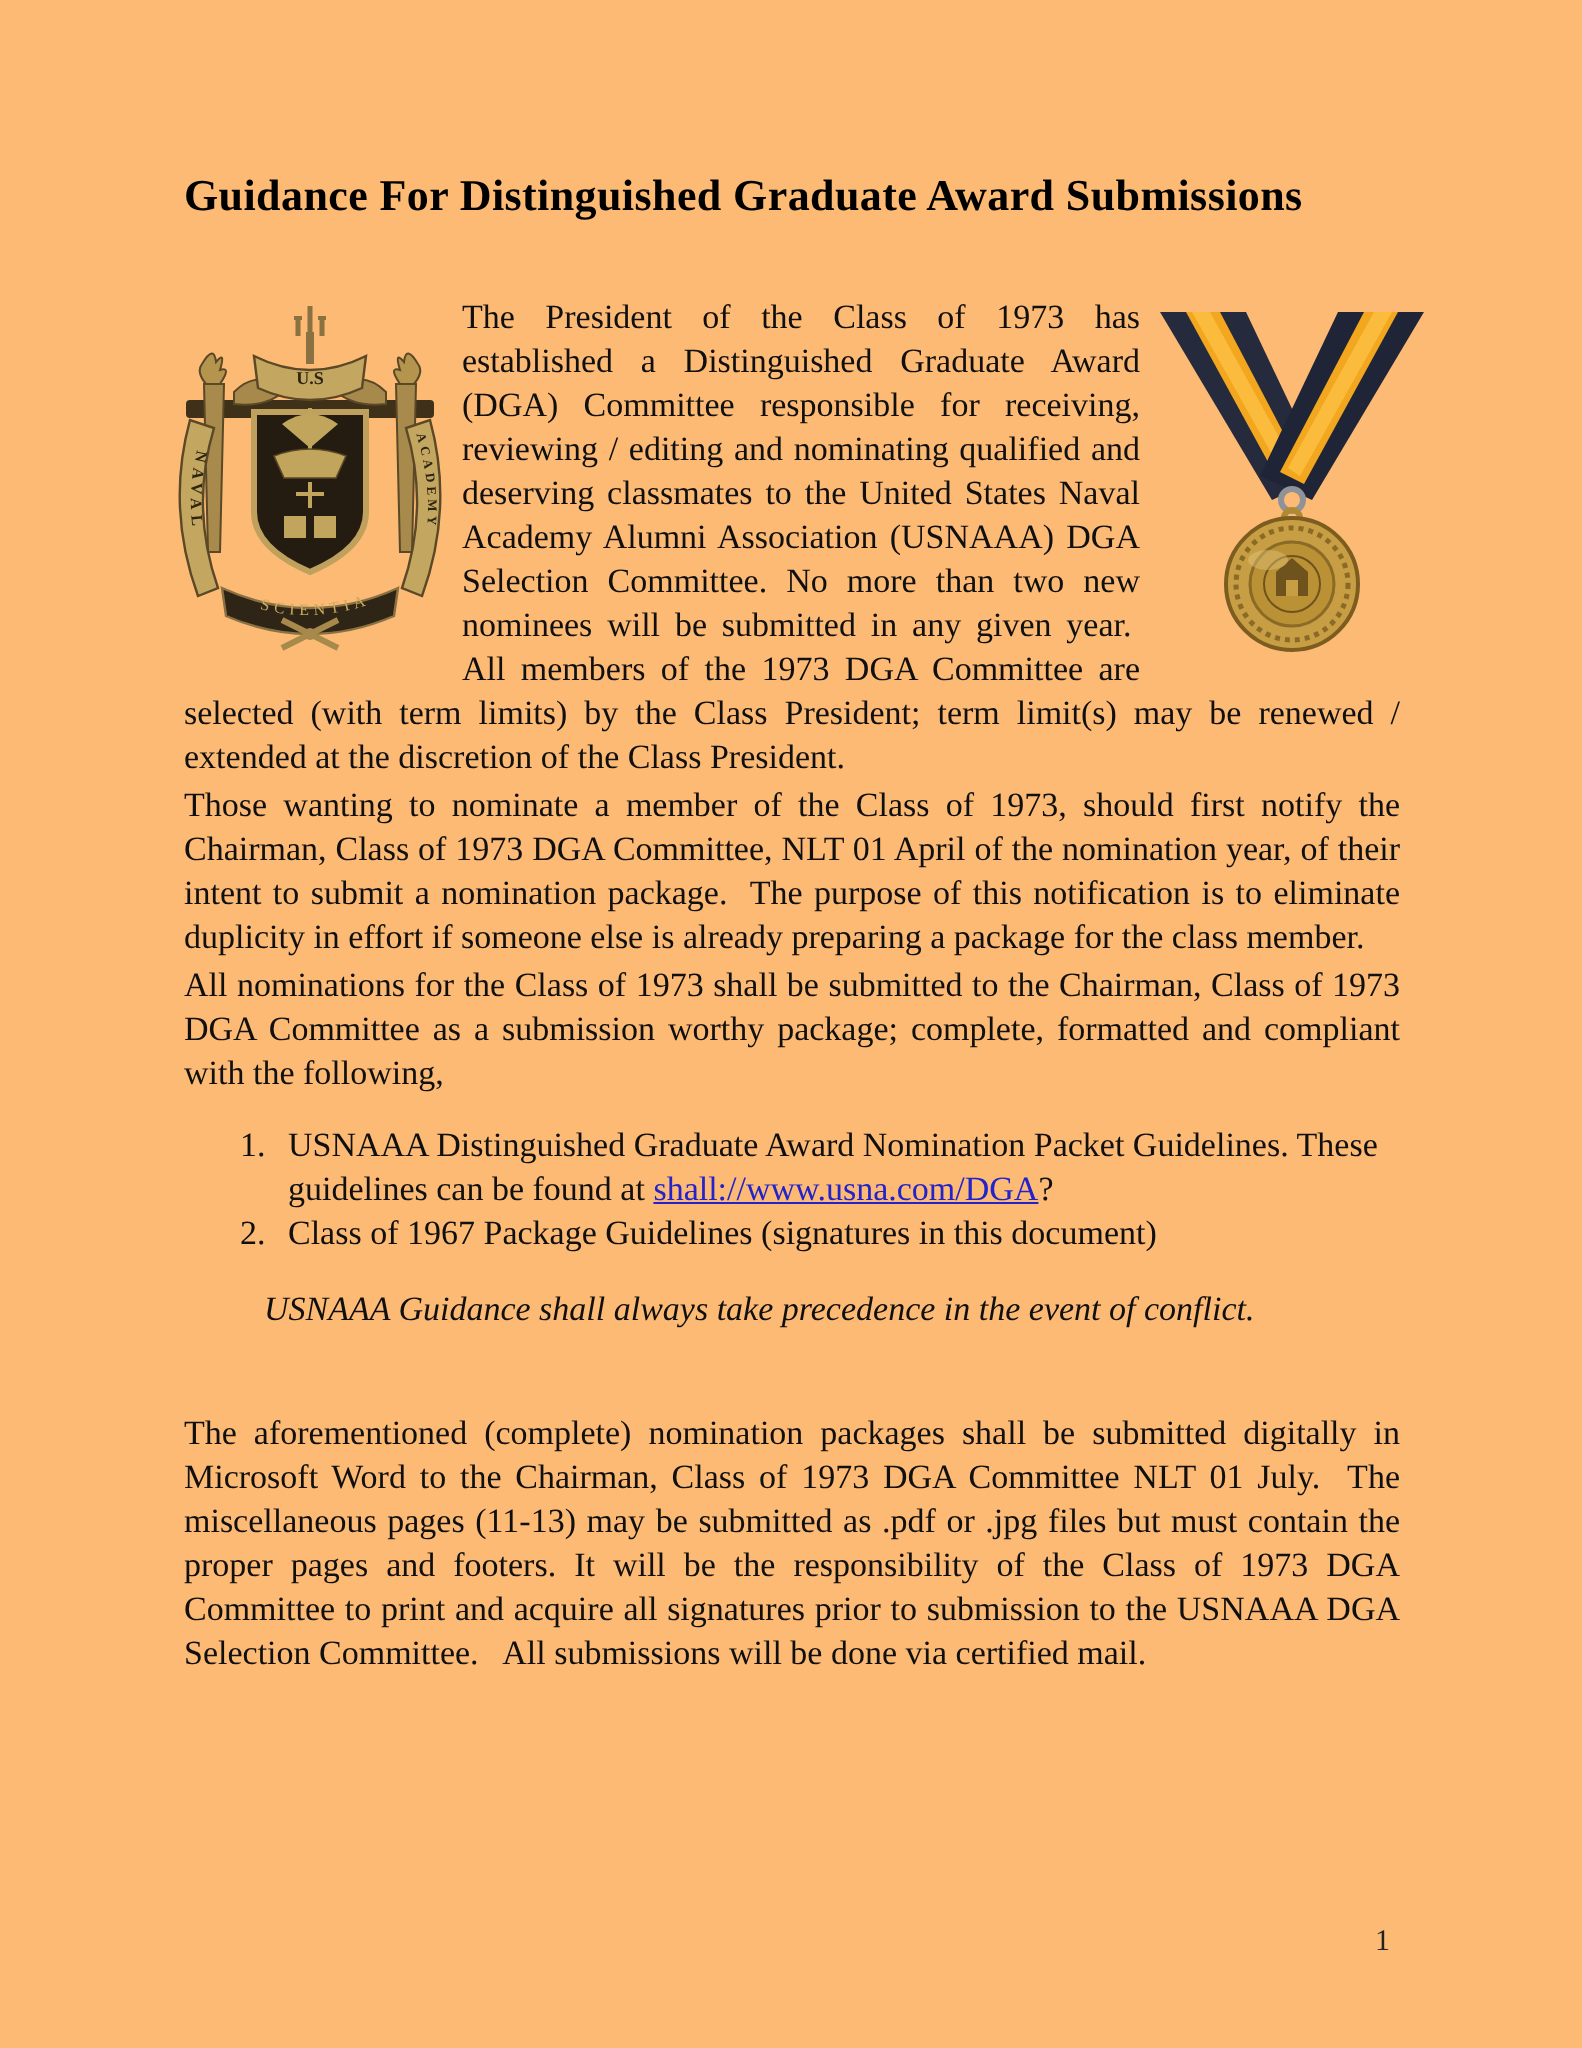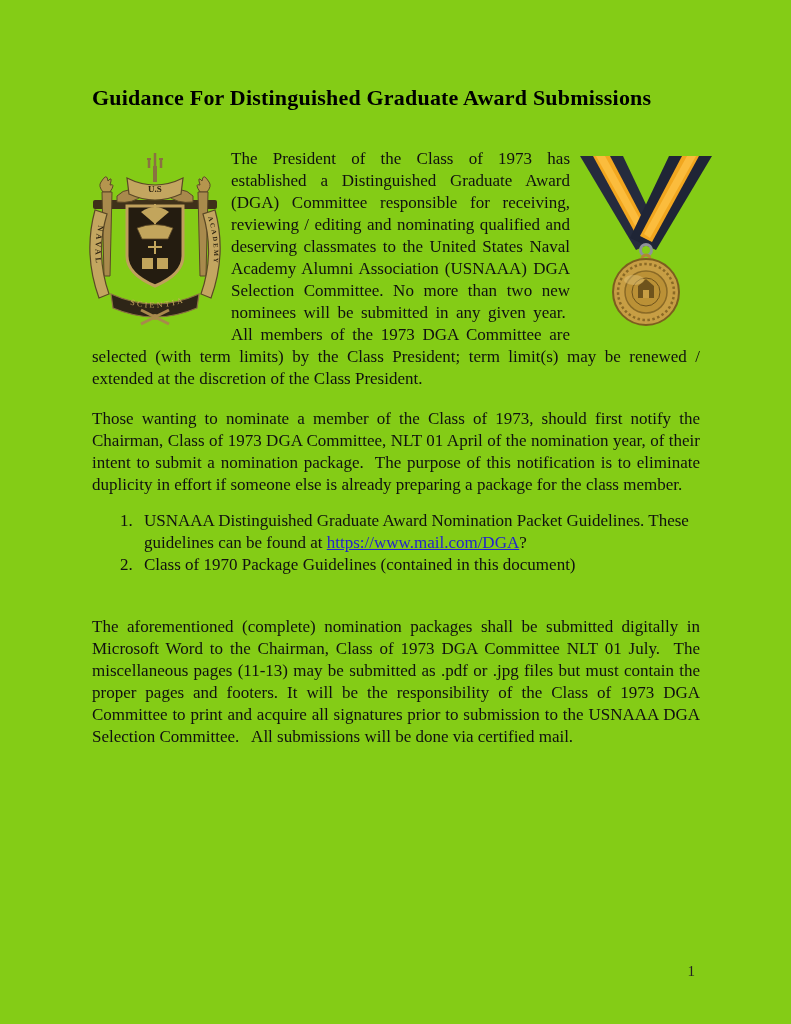--- a/index.html
+++ b/index.html
@@ -1,21 +1,21 @@
 <!DOCTYPE html>
 <html><head>
 <meta charset="utf-8">
 <style>
   * { margin: 0; padding: 0; box-sizing: border-box; }
   html, body { background: #ffffff; }
   .page {
     position: relative;
     width: 791px;
     height: 1024px;
-    background: #84cc16;
+    background: #fdba74;
     font-family: "Liberation Serif", "DejaVu Serif", serif;
     color: #111111;
     overflow: hidden;
   }
   .content {
     position: absolute;
     left: 92px;
     top: 85px;
     width: 608px;
   }
@@ -23,21 +23,21 @@
     font-size: 22px;
     line-height: 26px;
     font-weight: bold;
     color: #000;
     letter-spacing: 0.2px;
     white-space: nowrap;
   }
   .para {
     font-size: 17px;
     line-height: 22px;
-    margin-top: 18px;
+    margin-top: 2px;
     color: #101010;
   }
   .justify { text-align: justify; }
   .it { }
   .intro { margin-top: 37px; }
   .intro::after { content: ""; display: block; clear: both; }
   .crest-float {
     float: left;
     width: 140px;
     height: 190px;
@@ -167,29 +167,31 @@
           <rect x="71" y="148" width="6" height="8" fill="#c79e44"></rect>
           <ellipse cx="62" cy="138" rx="10" ry="5" fill="#e3c67c" opacity="0.45"></ellipse>
         </svg>
       </span>
 
       <span><span>The President of the Class of 1973 has established a Distinguished Graduate Award </span><span class="it">(DGA)</span><span> Committee responsible for receiving, reviewing / editing and nominating qualified and deserving classmates to the United States Naval Academy Alumni Association </span><span class="it">(USNAAA)</span><span> DGA Selection Committee. No more than two new nominees will be submitted in any given year.&nbsp; All members of the 1973 DGA Committee are selected </span><span class="it">(with term limits)</span><span> by the Class President; term limit(s) may be renewed / extended at the discretion of the Class President.</span></span>
     </div>
 
     <p class="para justify">Those wanting to nominate a member of the Class of 1973, should first notify the Chairman, Class of 1973 DGA Committee, NLT 01 April of the nomination year, of their intent to submit a nomination package.&nbsp; The purpose of this notification is to eliminate duplicity in effort if someone else is already preparing a package for the class member.</p>
 
+    <p class="para justify">All nominations for the Class of 1973 shall be submitted to the Chairman, Class of 1973 DGA Committee as a submission worthy package; complete, formatted and compliant with the following,</p>
 
     <div class="glist">
       <div class="glist-item">
-        <span class="glist-marker it">1.</span><span>USNAAA Distinguished Graduate Award Nomination Packet Guidelines. These guidelines can be found at </span><a class="doc-link">https://www.mail.com/DGA</a><span>?</span>
+        <span class="glist-marker it">1.</span><span>USNAAA Distinguished Graduate Award Nomination Packet Guidelines. These guidelines can be found at </span><a class="doc-link">shall://www.usna.com/DGA</a><span>?</span>
       </div>
       <div class="glist-item">
-        <span class="glist-marker">2.</span><span>Class of 1970 Package Guidelines </span><span class="it">(contained in this document)</span>
+        <span class="glist-marker">2.</span><span>Class of 1967 Package Guidelines </span><span class="it">(signatures in this document)</span>
       </div>
     </div>
 
+    <p class="note">USNAAA Guidance shall always take precedence in the event of conflict.</p>
 
     <p class="para justify final-para"><span>The aforementioned </span><span class="it">(complete)</span><span> nomination packages shall be submitted digitally in Microsoft Word to the Chairman, Class of 1973 DGA Committee NLT 01 July.&nbsp; The miscellaneous pages </span><span class="it">(11-13)</span><span> may be submitted as .pdf or .jpg files but must contain the proper pages and footers. It will be the responsibility of the Class of 1973 DGA Committee to print and acquire all signatures prior to submission to the USNAAA DGA Selection Committee.&nbsp;&nbsp; All submissions will be done via certified mail.</span></p>
 
   </div>
 
   <div class="page-number">1</div>
 </div>
 
 </body></html>

